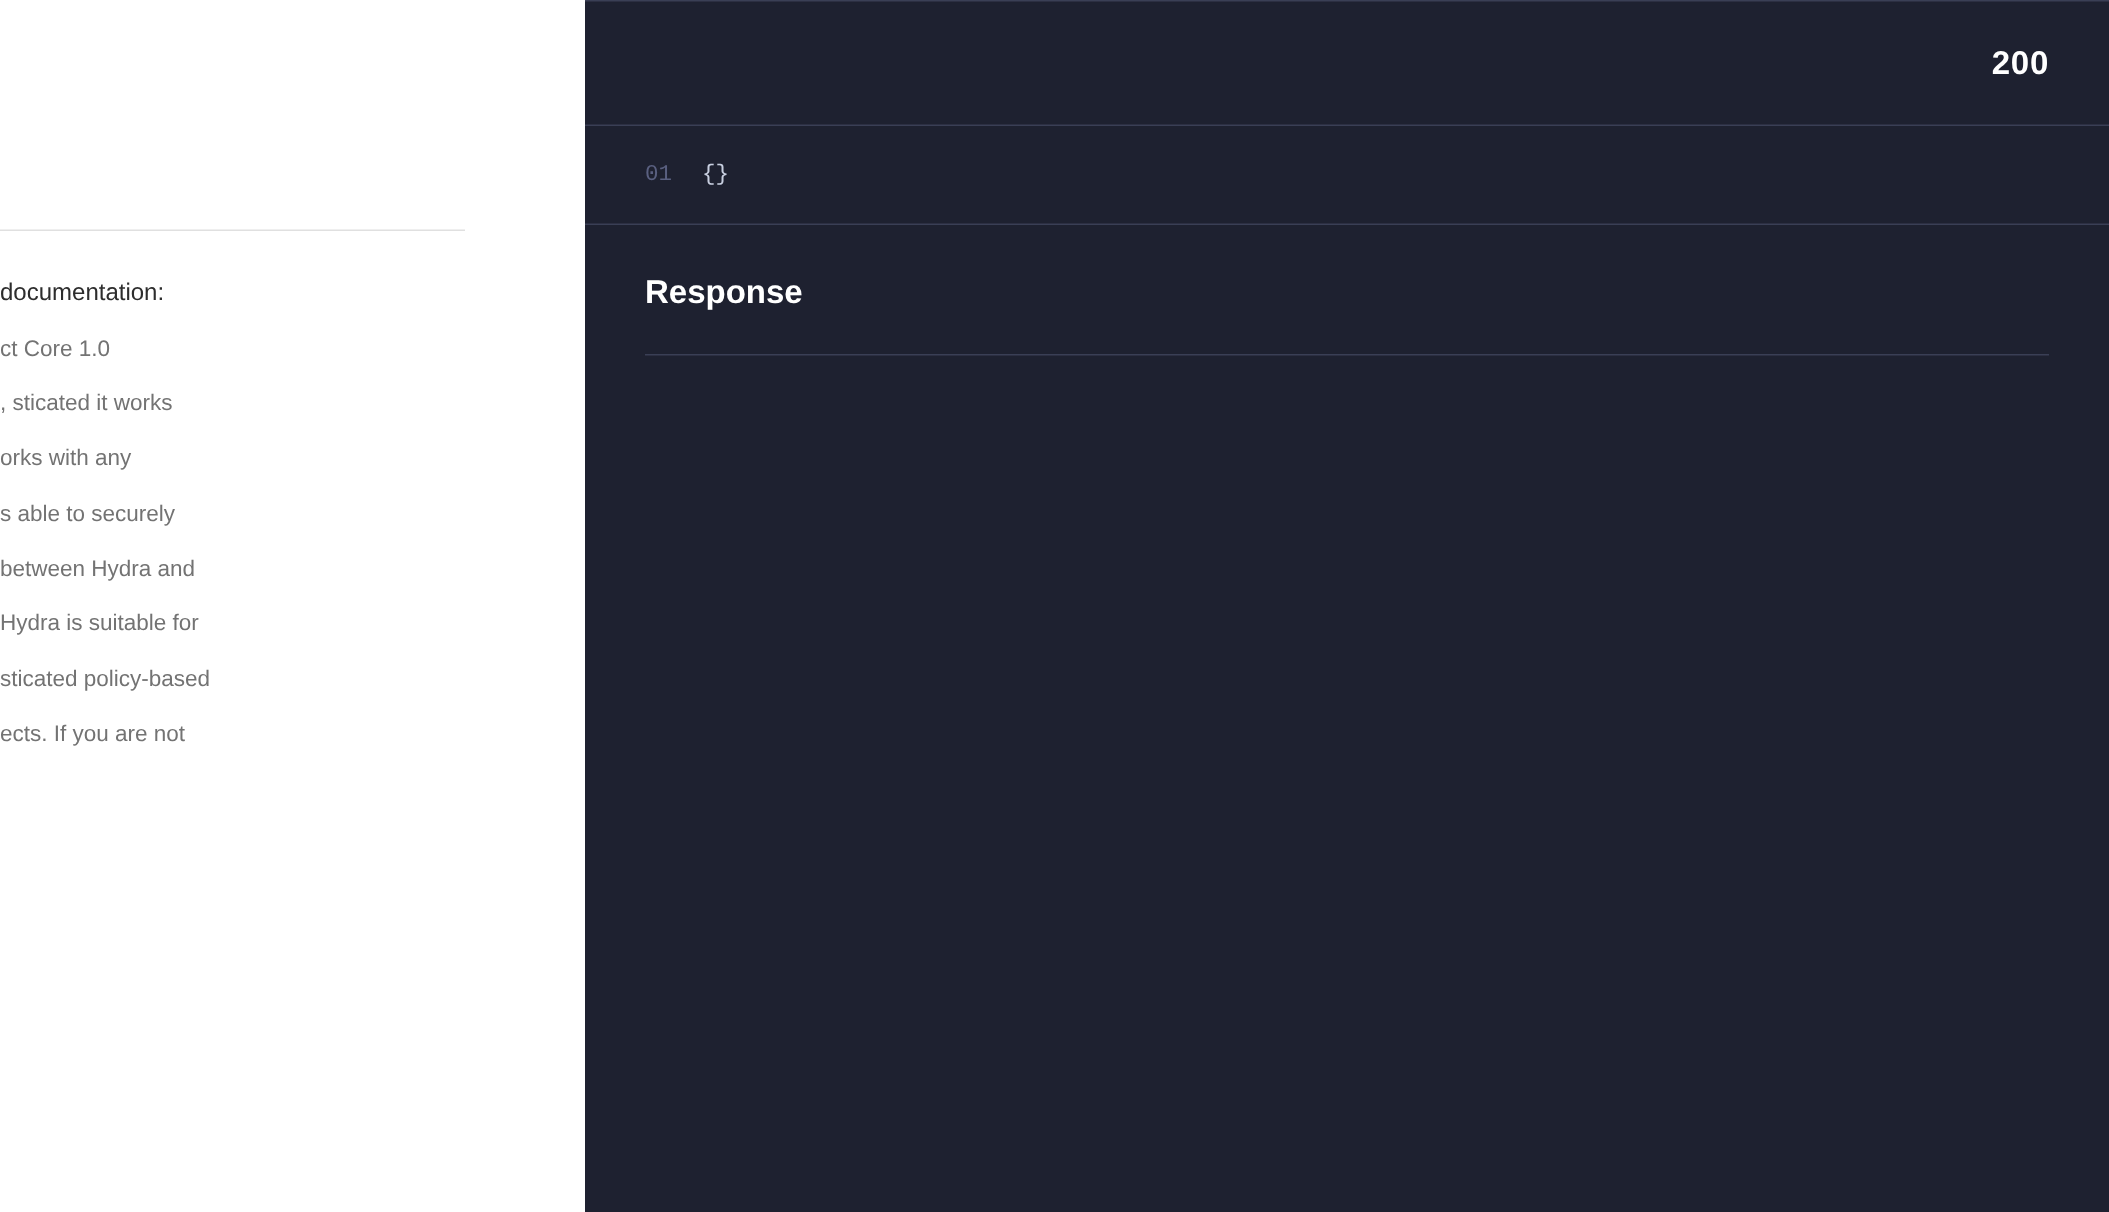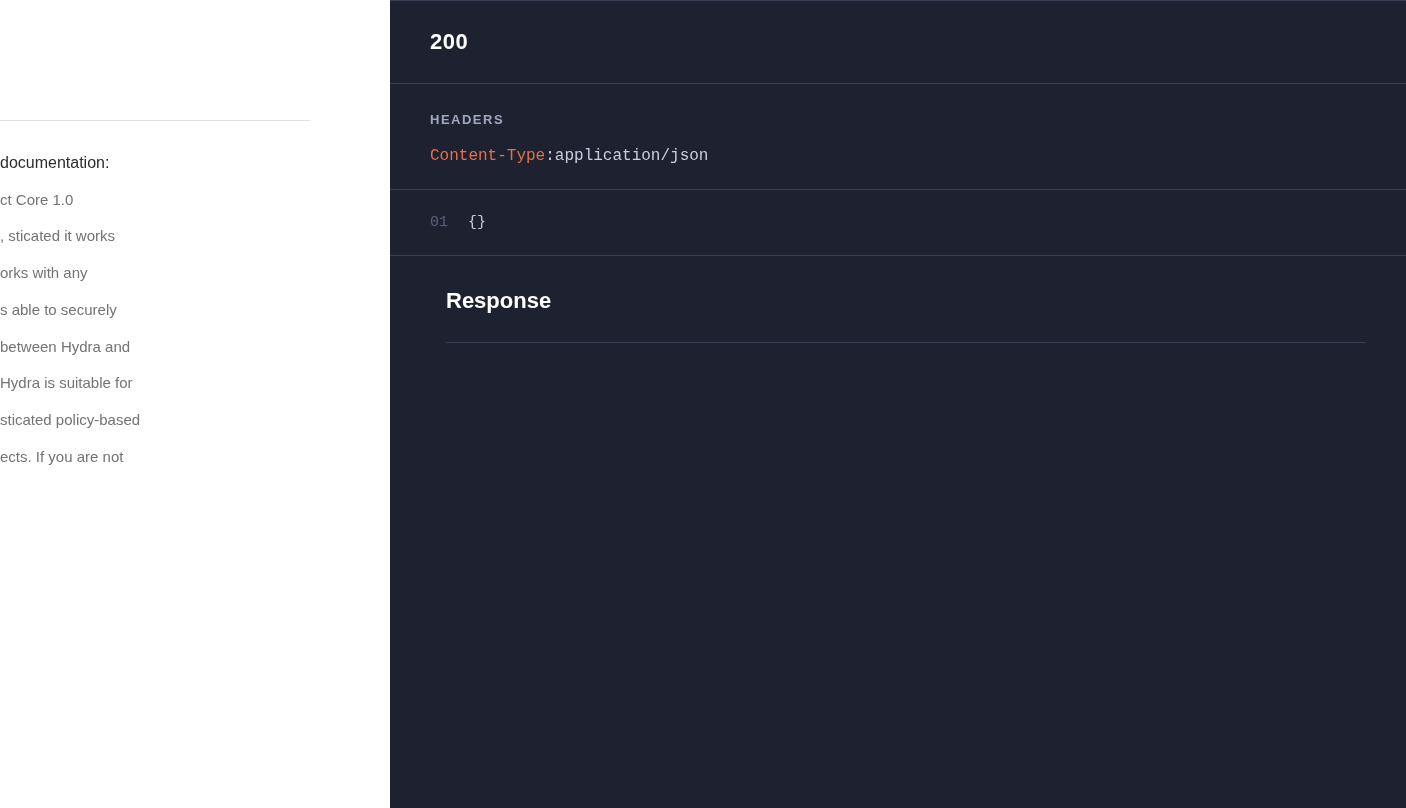--- a/index.html
+++ b/index.html
@@ -18,20 +18,21 @@
 
     
     .left-panel {
       width: 390px;
       min-width: 390px;
       background: #ffffff;
       height: 704px;
       overflow: hidden;
       position: relative;
       padding: 20px 24px;
+      margin-top: 33px;
     }
 
     .left-panel-divider-top {
       position: absolute;
       top: 120px;
       left: 0;
       width: 310px;
       height: 1px;
       background: #e0e0e0;
     }
@@ -76,20 +77,21 @@
       width: 100%;
       height: 1px;
       background: #3a3f55;
       margin: 0 0 0 0;
     }
 
     
     .status-section {
       padding: 28px 40px 28px 40px;
       border-bottom: 1px solid #3a3f55;
+      text-align: right;
     }
 
     .status-code {
       font-size: 22px;
       font-weight: 700;
       color: #ffffff;
       letter-spacing: 0.5px;
     }
 
     
@@ -169,21 +171,20 @@
       user-select: none;
     }
 
     .code-content {
       color: #c8cfe0;
     }
 
     
     .response-section {
       padding: 32px 40px 24px 40px;
-      margin-left: 16px;
     }
 
     .response-title {
       font-size: 22px;
       font-weight: 700;
       color: #ffffff;
     }
 
     .response-divider {
       width: 100%;
@@ -214,26 +215,20 @@
 </div>
 
 <div class="right-panel">
 
   <div class="top-divider"></div>
 
   <div class="status-section">
     <span class="status-code">200</span>
   </div>
 
-  <div class="headers-section">
-    <div class="section-label">HEADERS</div>
-    <div class="header-value">
-      <span class="header-key">Content-Type</span><span class="header-val">:</span><span class="header-val">application/json</span>
-    </div>
-  </div>
 
   <div class="body-section">
     <div class="code-block">
       <span class="line-number">01</span>
       <span class="code-content">{}</span>
     </div>
   </div>
 
   <div class="response-section">
     <div class="response-title">Response</div>

